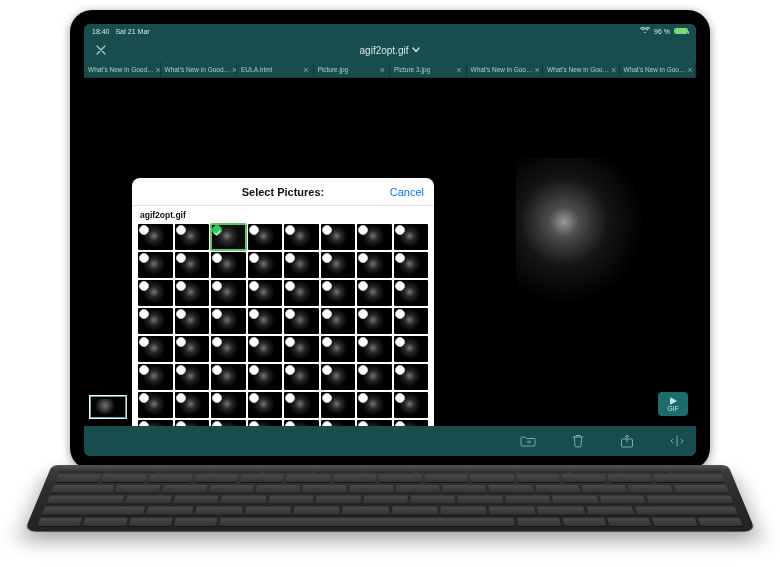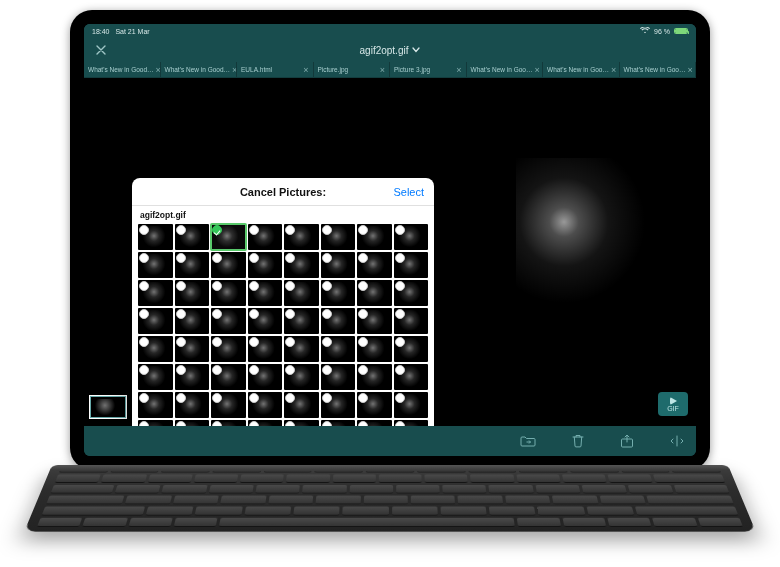--- a/index.html
+++ b/index.html
@@ -322,22 +322,22 @@
     <div class="viewer">
       <div class="particles"></div>
       <div class="filmstrip-thumb"></div>
       <div class="gif-play">
         <span class="tri"></span>
         <span>GIF</span>
       </div>
 
       <div class="popover">
         <div class="pop-hd">
-          <span class="pop-title">Cancel Pictures:</span>
-          <span class="pop-cancel">Select</span>
+          <span class="pop-title">Select Pictures:</span>
+          <span class="pop-cancel">Cancel</span>
         </div>
         <div class="pop-sub">agif2opt.gif</div>
         <div class="grid" id="grid">
             <div class="frame">
               <span class="check"></span>
             </div>
             <div class="frame">
               <span class="check"></span>
             </div>
             <div class="frame selected">

